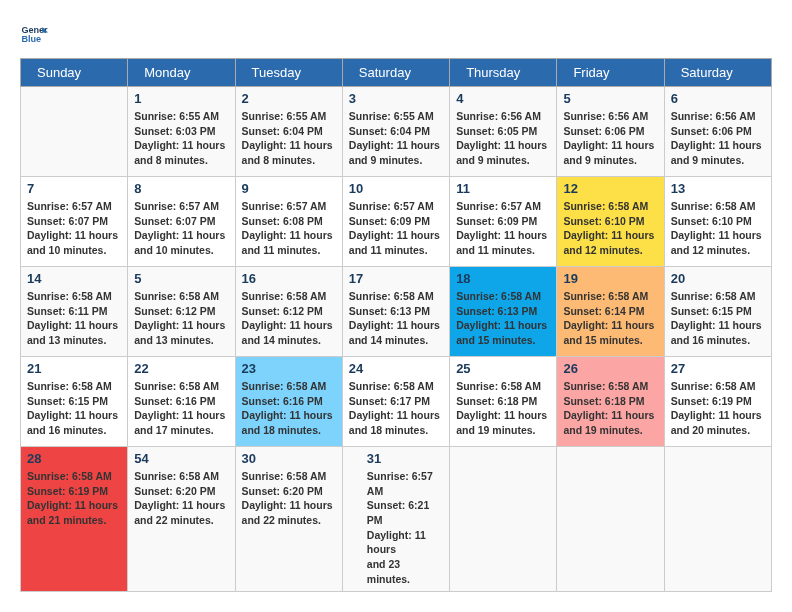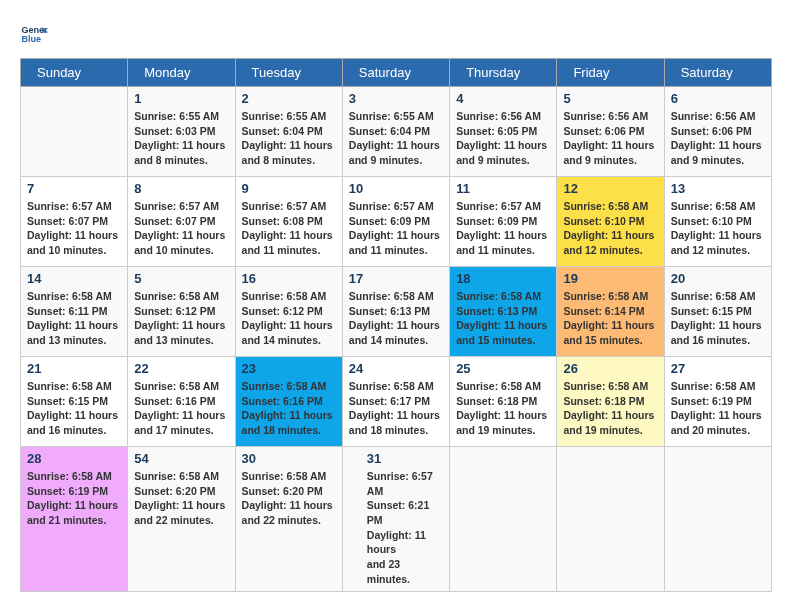--- a/index.html
+++ b/index.html
@@ -263,58 +263,58 @@
 Daylight: 11 hours
 and 16 minutes.</div>
         </td>
         <td style="background-color: rgb(255, 255, 255);">
           <span class="day-number">22</span>
           <div class="day-info" style="white-space: pre-line;">Sunrise: 6:58 AM
 Sunset: 6:16 PM
 Daylight: 11 hours
 and 17 minutes.</div>
         </td>
-        <td style="background-color: #0ea5e9;">
+        <td style="background-color: #7dd3fc;">
           <span class="day-number">23</span>
           <div class="day-info" style="white-space: pre-line;">Sunrise: 6:58 AM
 Sunset: 6:16 PM
 Daylight: 11 hours
 and 18 minutes.</div>
         </td>
         <td style="background-color: rgb(255, 255, 255);">
           <span class="day-number">24</span>
           <div class="day-info" style="white-space: pre-line;">Sunrise: 6:58 AM
 Sunset: 6:17 PM
 Daylight: 11 hours
 and 18 minutes.</div>
         </td>
         <td style="background-color: rgb(255, 255, 255);">
           <span class="day-number">25</span>
           <div class="day-info" style="white-space: pre-line;">Sunrise: 6:58 AM
 Sunset: 6:18 PM
 Daylight: 11 hours
 and 19 minutes.</div>
         </td>
-        <td style="background-color: #fef9c3;">
+        <td style="background-color: #fca5a5;">
           <span class="day-number">26</span>
           <div class="day-info" style="white-space: pre-line;">Sunrise: 6:58 AM
 Sunset: 6:18 PM
 Daylight: 11 hours
 and 19 minutes.</div>
         </td>
         <td style="background-color: rgb(255, 255, 255);">
           <span class="day-number">27</span>
           <div class="day-info" style="white-space: pre-line;">Sunrise: 6:58 AM
 Sunset: 6:19 PM
 Daylight: 11 hours
 and 20 minutes.</div>
         </td>
       </tr>
       <tr>
-        <td style="background-color: #f0abfc;">
+        <td style="background-color: #ef4444;">
           <span class="day-number">28</span>
           <div class="day-info" style="white-space: pre-line;">Sunrise: 6:58 AM
 Sunset: 6:19 PM
 Daylight: 11 hours
 and 21 minutes.</div>
         </td>
         <td style="background-color: rgb(249, 249, 249);">
           <span class="day-number">54</span>
           <div class="day-info" style="white-space: pre-line;">Sunrise: 6:58 AM
 Sunset: 6:20 PM

